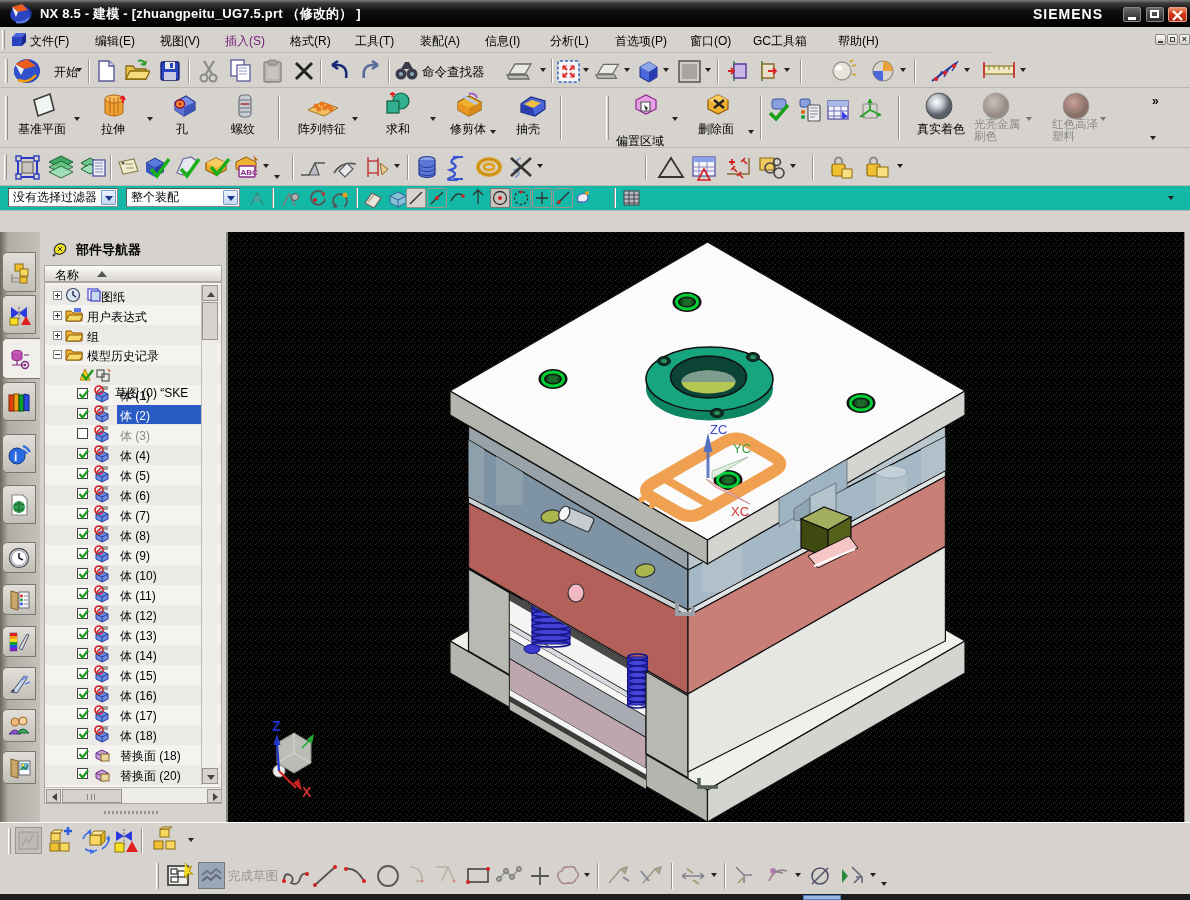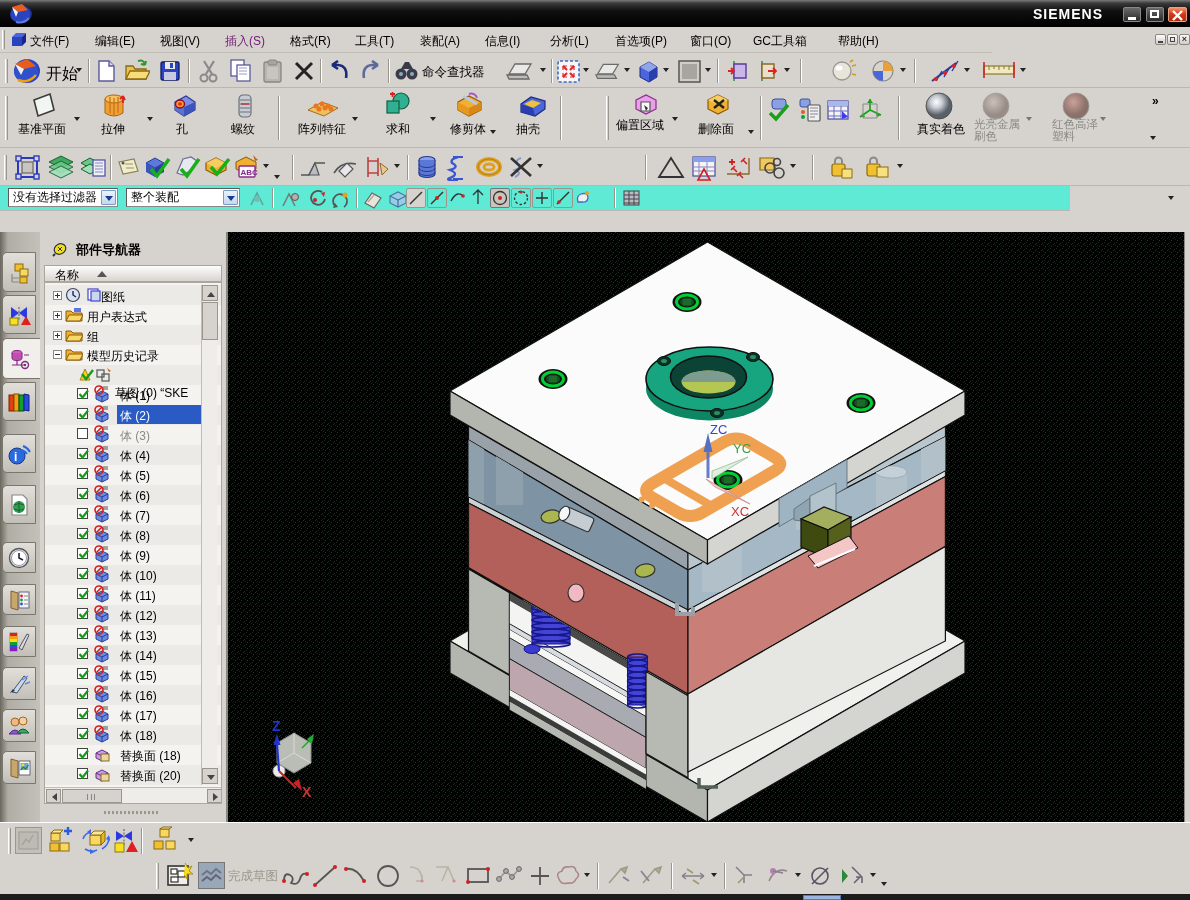--- a/index.html
+++ b/index.html
@@ -17,20 +17,21 @@
 <div id="stage">
 
 <div class="abs" style="left:0;top:0;width:1190px;height:27px;background:linear-gradient(#7b7b7b 0%,#3a3a3a 12%,#101010 40%,#000 100%)">
   <svg class="abs" style="left:8px;top:2px" width="26" height="23" viewBox="0 0 26 23">
     <ellipse cx="13" cy="12" rx="11" ry="9" fill="#1b2f8f"></ellipse>
     <path d="M3 16 Q1 8 9 4 L14 2 L20 7 Q24 12 21 17 Q14 23 6 19 Z" fill="#2a43c0"></path>
     <path d="M4 5 L14 2 L20 8 L10 10 Z" fill="#e85d1a"></path>
     <path d="M4 5 L10 10 L8 15 Z" fill="#f4f4f4"></path>
     <path d="M8 20 Q16 22 21 16" stroke="#5a7ae0" stroke-width="2" fill="none"></path>
   </svg>
+  <div class="abs" style="left:40px;top:5px;color:#fff;font-size:13px;font-weight:bold;letter-spacing:.2px">NX 8.5 - 建模 - [zhuangpeitu_UG7.5.prt （修改的） ]</div>
   <div class="abs" style="left:1033px;top:6px;color:#fff;font-size:14px;font-weight:bold;letter-spacing:1px;font-family:'Liberation Sans'">SIEMENS</div>
   <div class="abs" style="left:1123px;top:7px;width:18px;height:15px;background:linear-gradient(#6a6a6a,#2a2a2a);border:1px solid #888;border-radius:2px">
         <div class="abs" style="left:4px;top:9px;width:8px;height:3px;background:#fff"></div>
       </div>
   <div class="abs" style="left:1146px;top:7px;width:18px;height:15px;background:linear-gradient(#6a6a6a,#2a2a2a);border:1px solid #888;border-radius:2px">
         <div class="abs" style="left:3px;top:2px;width:9px;height:8px;border:2px solid #fff"></div>
       </div>
   <div class="abs" style="left:1168px;top:7px;width:19px;height:15px;background:linear-gradient(#f0926a,#d43a1a 45%,#b02a10);border:1px solid #e8a088;border-radius:2px"><svg width="17" height="13" viewBox="0 0 17 13">
           <path d="M4 2 L13 11 M13 2 L4 11" stroke="#fff" stroke-width="2.4"></path>
         </svg></div>
@@ -67,21 +68,21 @@
 
 <div class="abs" style="left:0;top:53px;width:1190px;height:35px;background:#d6d3ce;border-bottom:1px solid #bab7b0">
 <div class="grip" style="left:5px;top:6px;height:24px"></div>
 <svg class="ic" style="left:12px;top:4px" width="30" height="28" viewBox="0 0 30 28">
   <ellipse cx="15" cy="14" rx="13" ry="12" fill="#2a43c0"></ellipse>
   <path d="M2 16 Q2 6 12 3 L20 5 Q27 9 26 17 Q22 26 12 25 Q4 23 2 16Z" fill="#2f52cc"></path>
   <path d="M3 7 L15 2 L24 9 L12 12 Z" fill="#e85d1a"></path>
         <path d="M3 7 L12 12 L9 18 Z" fill="#f0f0f0"></path>
   <path d="M6 23 Q16 27 24 18" stroke="#f4a000" stroke-width="2.5" fill="none"></path>
 </svg>
-<div class="abs" style="left:46px;top:11px;font-size:16px">开始</div>
+<div class="abs" style="left:54px;top:11px;font-size:12px">开始</div>
       <div class="dda" style="left:76px;top:15px"></div>
 <div class="vsep" style="left:88px;top:6px;height:24px"></div>
 <svg class="ic" style="left:94px;top:6px" width="24" height="24" viewBox="0 0 24 24">
         <path d="M5 2 L15 2 L20 7 L20 22 L5 22Z" fill="#fff" stroke="#5a5a9a" stroke-width="1.4"></path>
         <path d="M15 2 L15 7 L20 7" fill="#d8d8f0" stroke="#5a5a9a" stroke-width="1.4"></path>
       </svg>
 <svg class="ic" style="left:124px;top:6px" width="26" height="24" viewBox="0 0 26 24">
         <path d="M2 20 L2 7 L9 7 L11 10 L22 10 L22 20 Z" fill="#e8c24a" stroke="#8a6a10" stroke-width="1.3"></path>
         <path d="M2 20 L6 12 L26 12 L22 20 Z" fill="#f6dc7a" stroke="#8a6a10" stroke-width="1.3"></path>
         <path d="M14 2 Q20 0 21 6 M21 6 L17 5 M21 6 L22 2" stroke="#2a9a2a" stroke-width="2" fill="none"></path>
@@ -260,21 +261,21 @@
         <path d="M3 12 L15 16 L17 24 L3 20Z" fill="#2a3fae"></path>
       </svg>
 <div class="abs" style="left:516px;top:33px;font-size:12px">抽壳</div>
 <div class="vsep" style="left:560px;top:8px;height:44px"></div>
 <div class="grip" style="left:606px;top:8px;height:44px"></div>
 <svg class="ic" style="left:632px;top:4px" width="30" height="28" viewBox="0 0 30 28">
         <path d="M4 8 L14 3 L24 8 L24 17 L14 22 L4 17Z" fill="#e8a0e8" stroke="#8a2a8a" stroke-width="1.2"></path>
         <path d="M9 10 h9 v9 h-9Z" fill="#f8f8f8" stroke="#555" stroke-width="1.2"></path>
         <path d="M12 13 l4 3 l-2 3Z" fill="#333"></path>
       </svg>
-<div class="abs" style="left:616px;top:29px;font-size:12px">偏置区域</div>
+<div class="abs" style="left:616px;top:45px;font-size:12px">偏置区域</div>
       <div class="dda" style="left:672px;top:29px"></div>
 <svg class="ic" style="left:704px;top:4px" width="30" height="28" viewBox="0 0 30 28">
         <path d="M4 8 L14 3 L24 8 L24 17 L14 22 L4 17Z" fill="#f0b030" stroke="#905808" stroke-width="1.2"></path>
         <path d="M14 3 L24 8 L14 13 L4 8Z" fill="#f8cc60"></path>
         <path d="M10 8 L20 16 M20 8 L10 16" stroke="#222" stroke-width="2.4"></path>
       </svg>
 <div class="abs" style="left:698px;top:33px;font-size:12px">删除面</div>
       <div class="dda" style="left:748px;top:42px"></div>
 <div class="vsep" style="left:760px;top:8px;height:44px"></div>
 <svg class="ic" style="left:766px;top:9px" width="26" height="26" viewBox="0 0 26 26">
@@ -451,21 +452,21 @@
         <path d="M14 16 L24 16 L24 25 L14 25Z" fill="#f8e080" stroke="#8a6a10" stroke-width="1"></path>
       </svg>
 <svg class="ic" style="left:863px;top:4px" width="30" height="28" viewBox="0 0 30 28">
         <rect x="4" y="11" width="13" height="12" rx="2" fill="#f0c030" stroke="#8a6a10" stroke-width="1.2"></rect>
         <path d="M7 11 v-3 a3.5 3.5 0 0 1 7 0 v3" fill="none" stroke="#8a8a8a" stroke-width="2"></path>
         <rect x="14" y="14" width="11" height="10" fill="#f8e080" stroke="#8a6a10" stroke-width="1"></rect>
       </svg>
 <div class="dda" style="left:897px;top:15px"></div>
 </div>
 
-<div class="abs" style="left:0;top:186px;width:1070px;height:25px;background:#5eead4;border-bottom:1px solid #bab7b0">
+<div class="abs" style="left:0;top:186px;width:1190px;height:25px;background:#14b8a6;border-bottom:1px solid #bab7b0">
 <div class="combo" style="left:8px;top:2px;width:110px">没有选择过滤器<div class="btn"></div></div>
 <div class="combo" style="left:126px;top:2px;width:114px">整个装配<div class="btn"></div></div>
 <svg class="ic" style="left:247px;top:3px" width="22" height="20" viewBox="0 0 22 20" opacity=".45">
         <path d="M4 16 L10 4 L16 16" stroke="#555" stroke-width="1.6" fill="none"></path>
         <circle cx="10" cy="10" r="3" fill="#888"></circle>
       </svg>
 <div class="vsep" style="left:272px;top:2px;height:20px"></div>
 <svg class="ic" style="left:280px;top:3px" width="22" height="20" viewBox="0 0 22 20">
         <path d="M3 17 L9 5 L15 17" stroke="#7a7a7a" stroke-width="1.6" fill="none"></path>
         <circle cx="15" cy="8" r="3.5" fill="#b0b0b0" stroke="#555" stroke-width="1"></circle>

